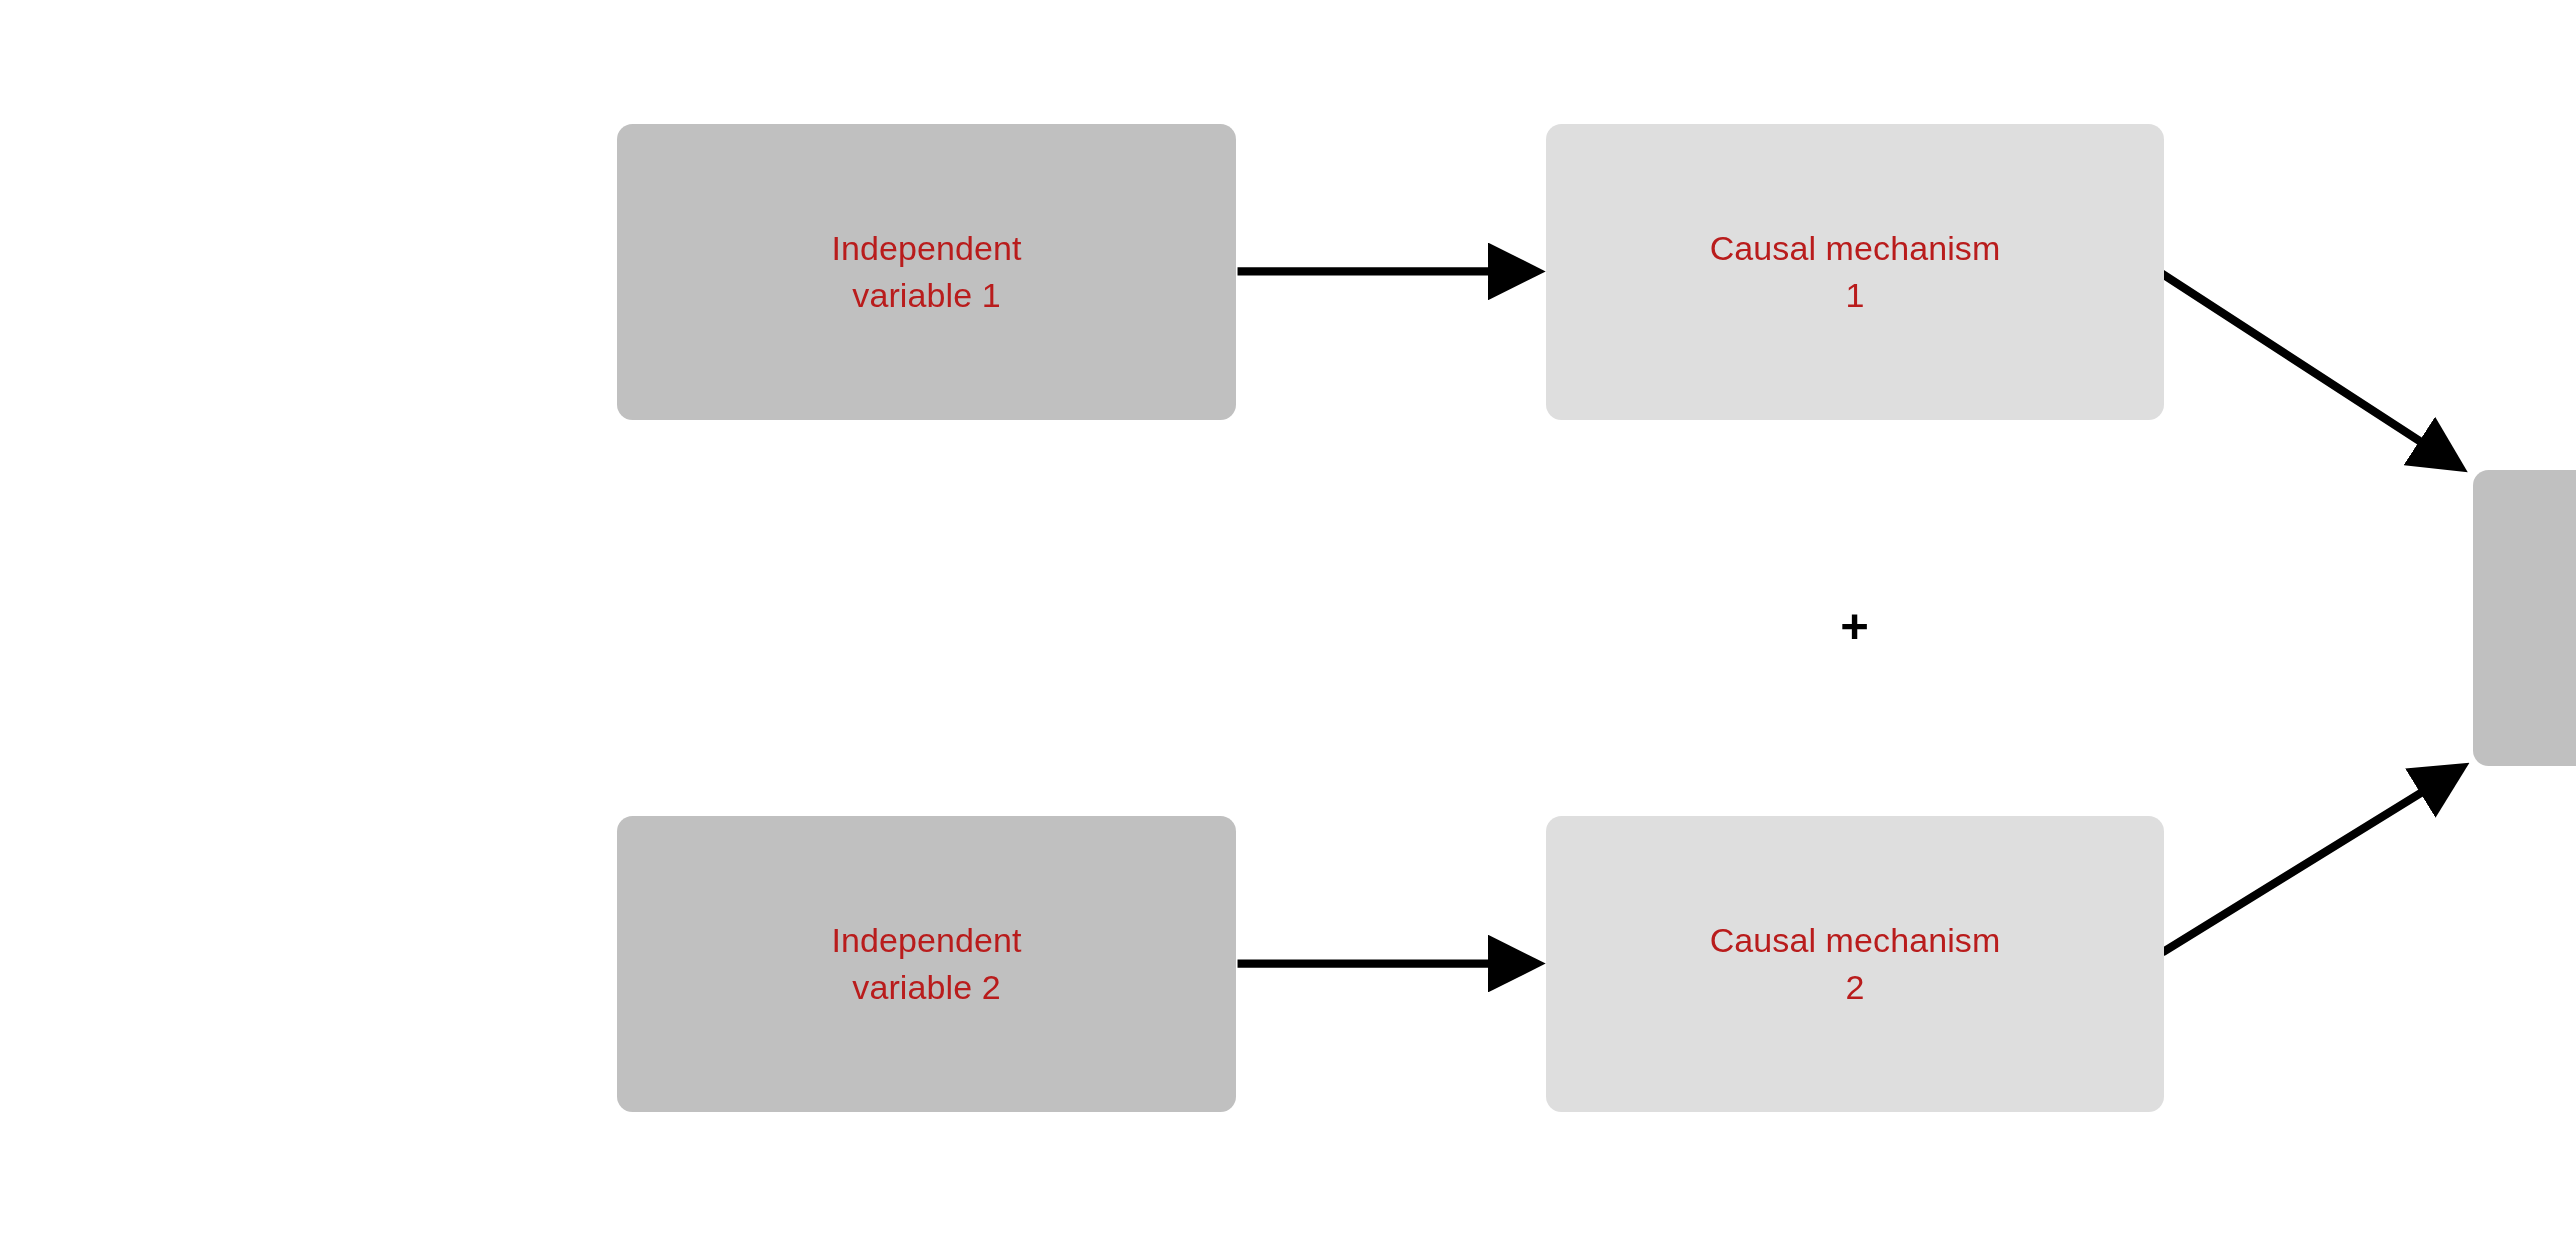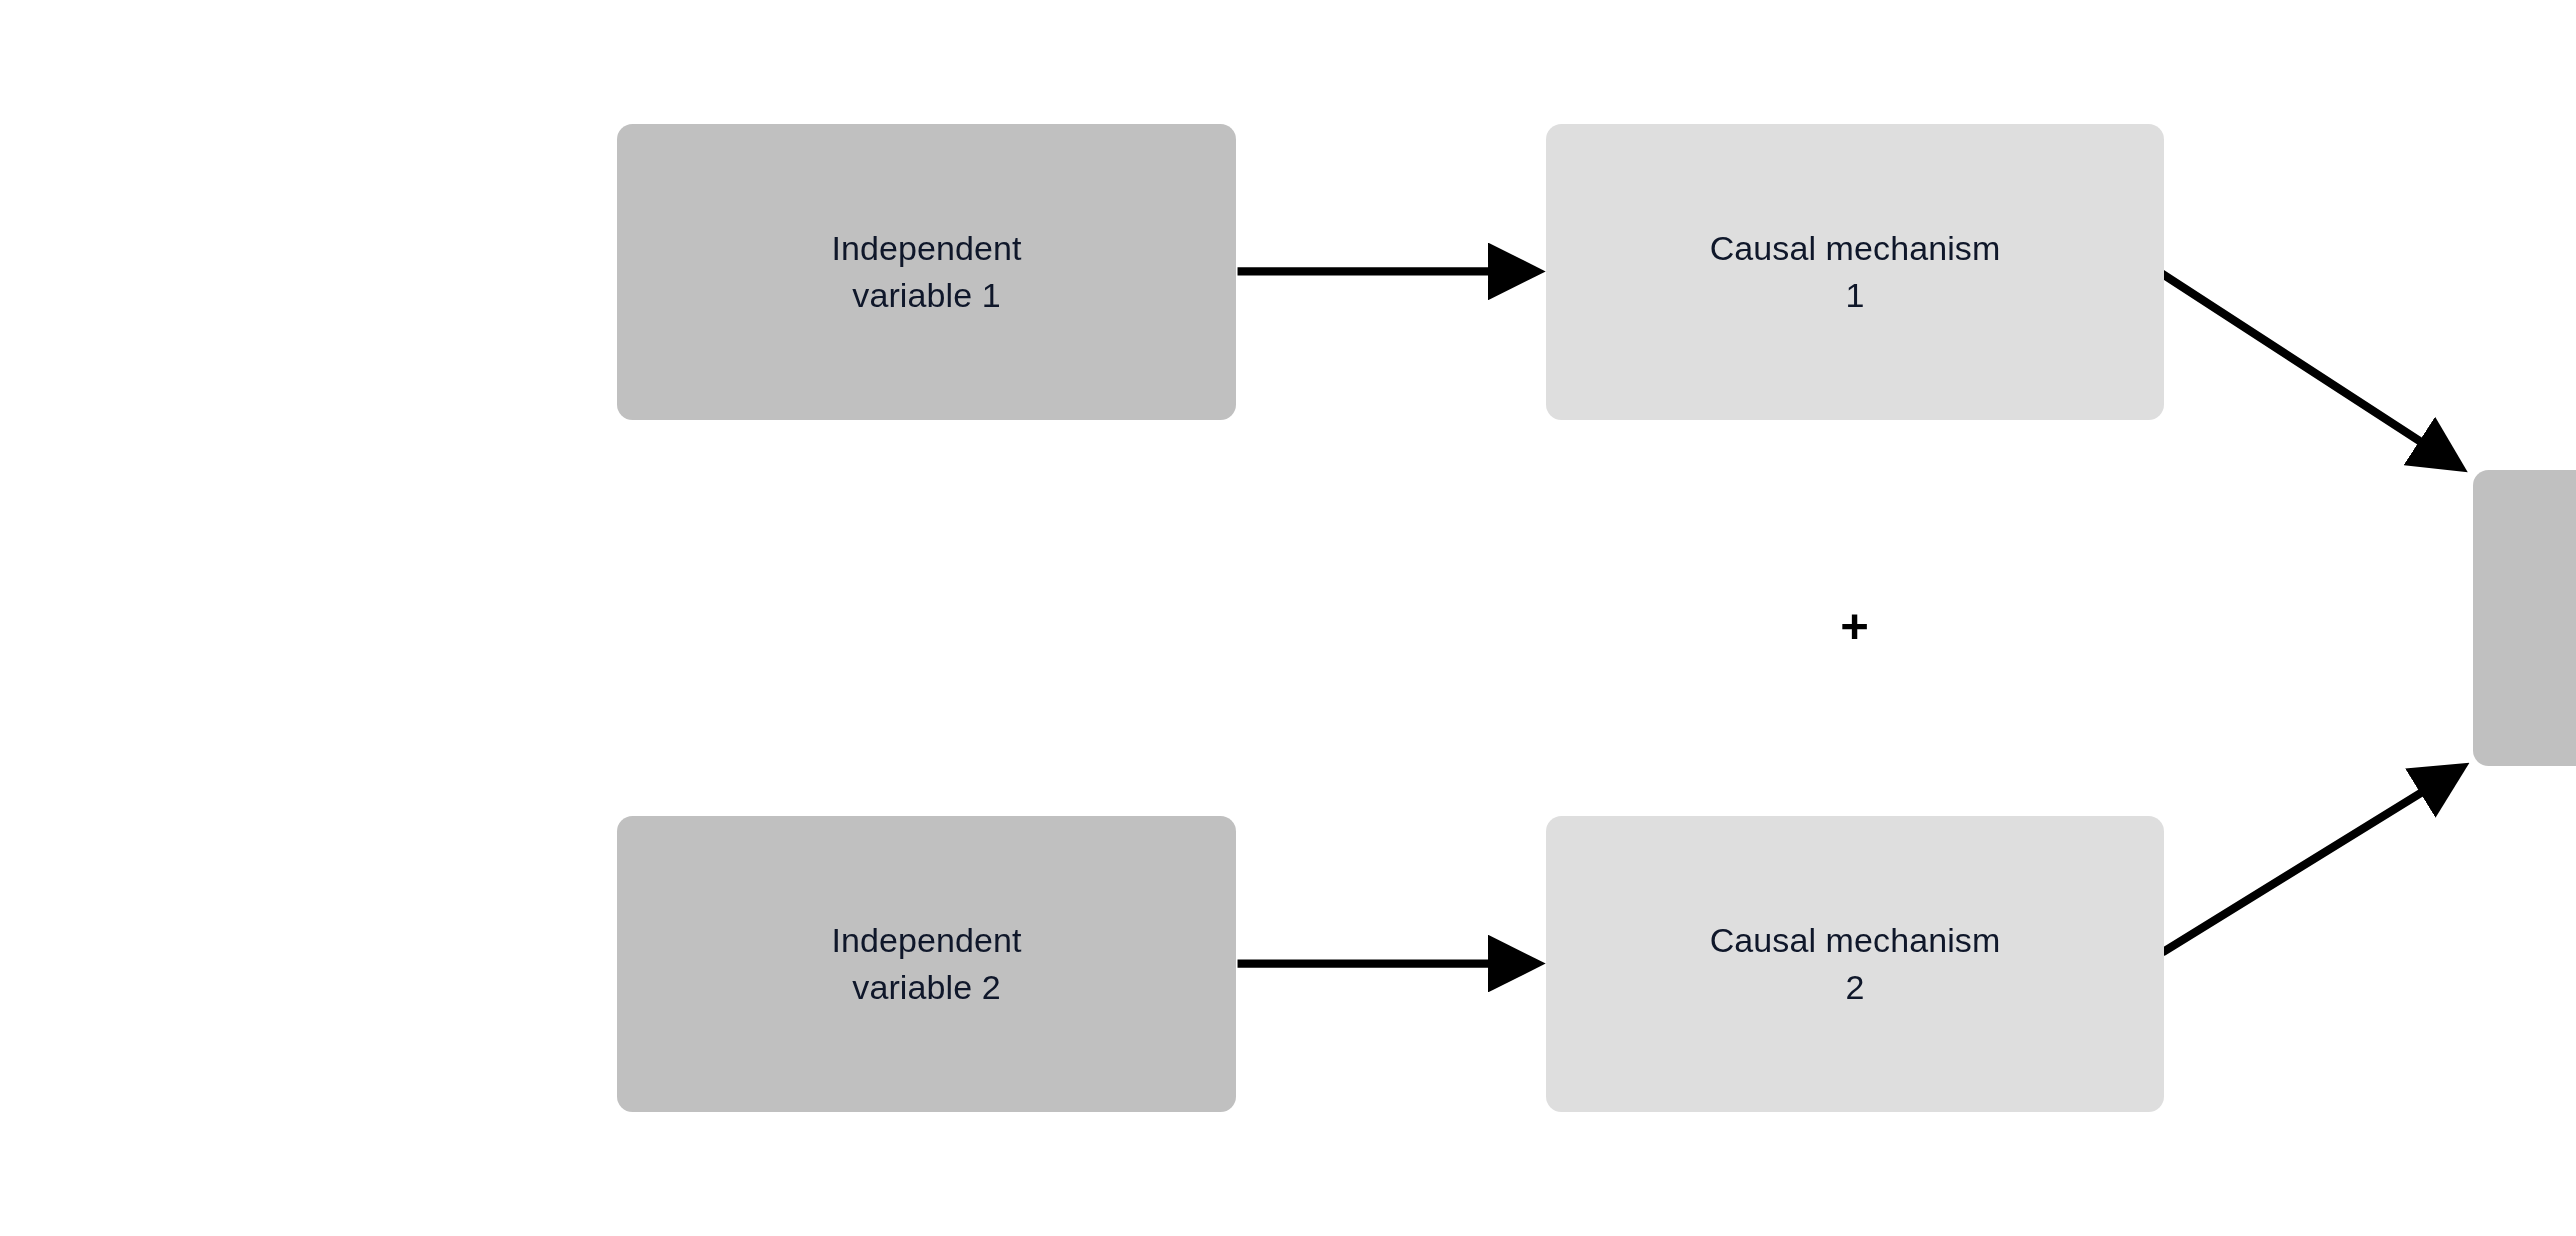--- a/index.html
+++ b/index.html
@@ -17,21 +17,21 @@
     font-family: "Liberation Sans", sans-serif;
   }
   .node {
     position: absolute;
     box-sizing: border-box;
     border-radius: 15.5px;
     display: flex;
     align-items: center;
     justify-content: center;
     text-align: center;
-    color: #0f172a;
+    color: #b91c1c;
     font-size: 34px;
     line-height: 1.38;
     font-weight: 400;
     white-space: pre-line;
     letter-spacing: 0.1px;
   }
   .node-label {
     display: block;
     width: 100%;
     white-space: pre-line;

